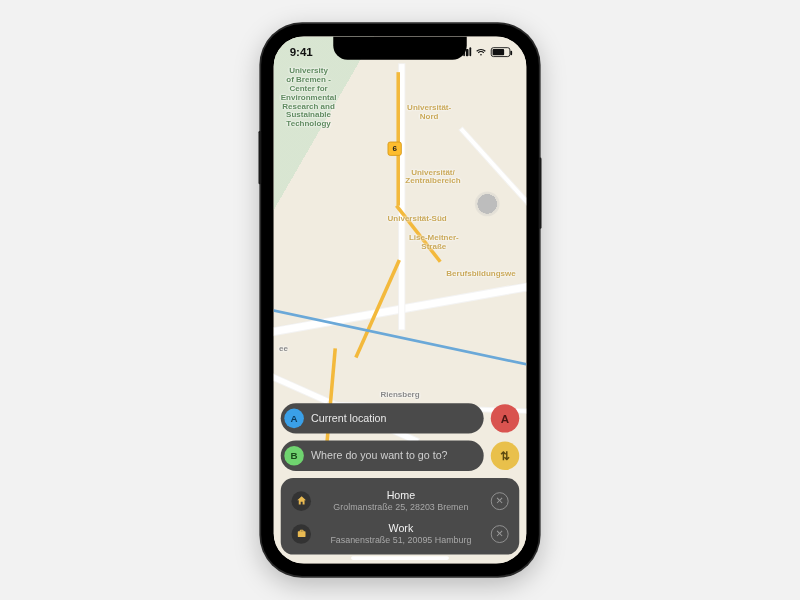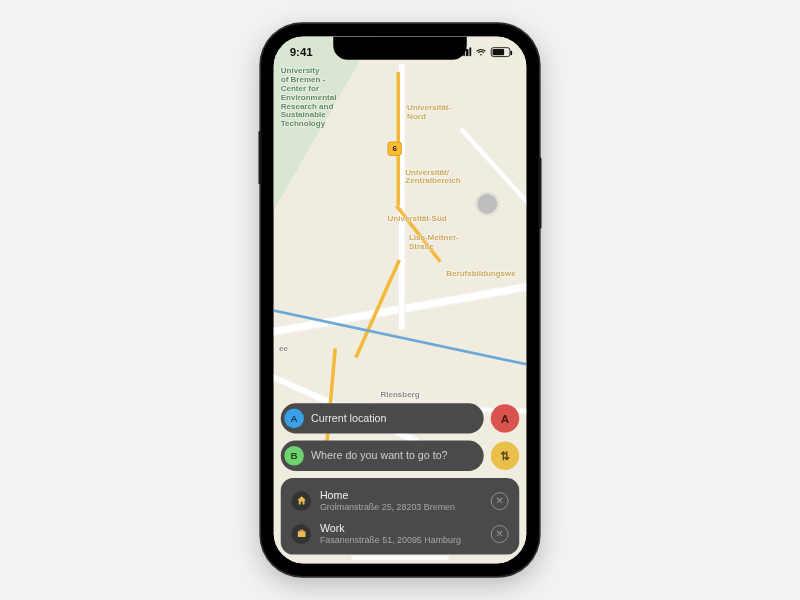--- a/index.html
+++ b/index.html
@@ -1,17 +1,17 @@
 <!DOCTYPE html>
 <html><head>
 <meta charset="utf-8">
 <style>
   * { box-sizing: border-box; margin: 0; padding: 0; }
   html, body { width: 800px; height: 600px; background: #f2f2f2; font-family: -apple-system, "Helvetica Neue", Arial, sans-serif; }
-  .stage { width: 800px; height: 600px; display: flex; align-items: center; justify-content: center; }
+  .stage { width: 800px; height: 600px; display: flex; align-items: center; justify-content: center; text-align: center; }
 
   
   .phone {
     width: 312px; height: 620px;
     background: #000; border-radius: 46px;
     padding: 14px;
     position: relative;
     box-shadow: 0 0 0 2px #2a2a2a, 0 8px 30px rgba(0,0,0,0.25);
     transform: scale(0.89);
   }

